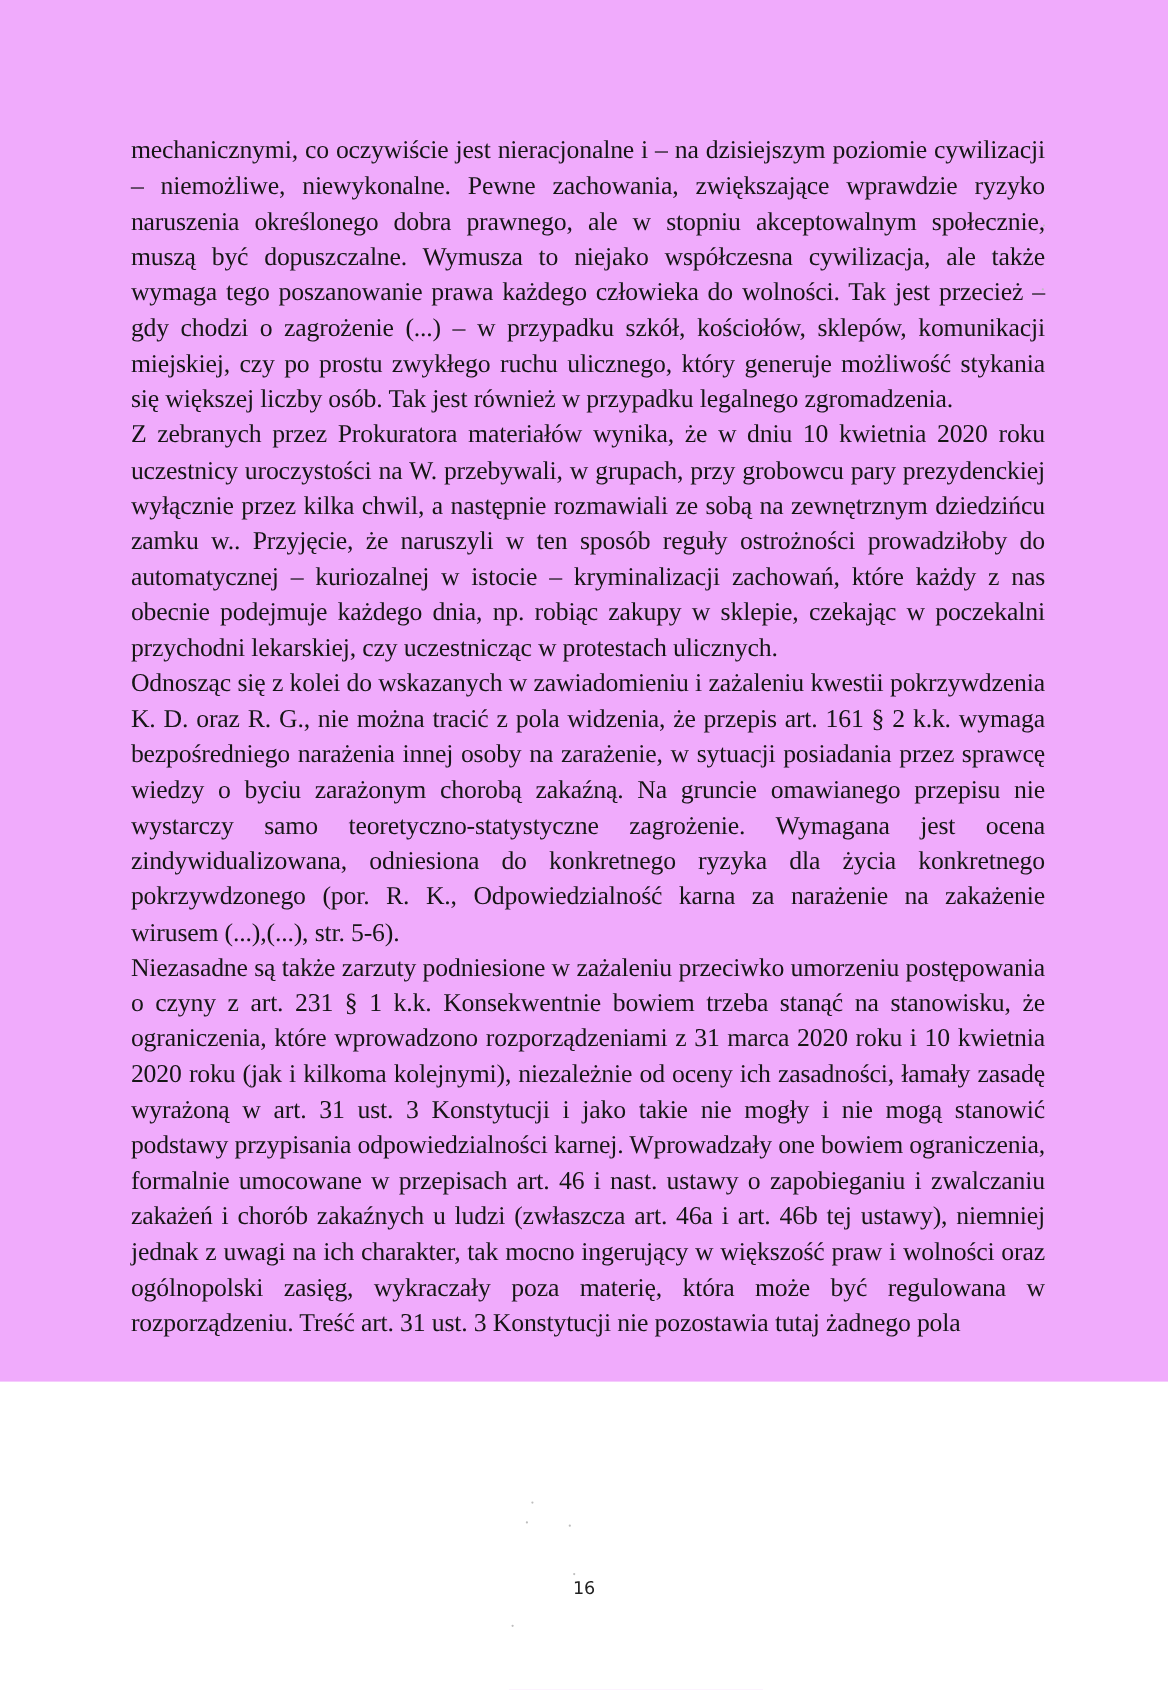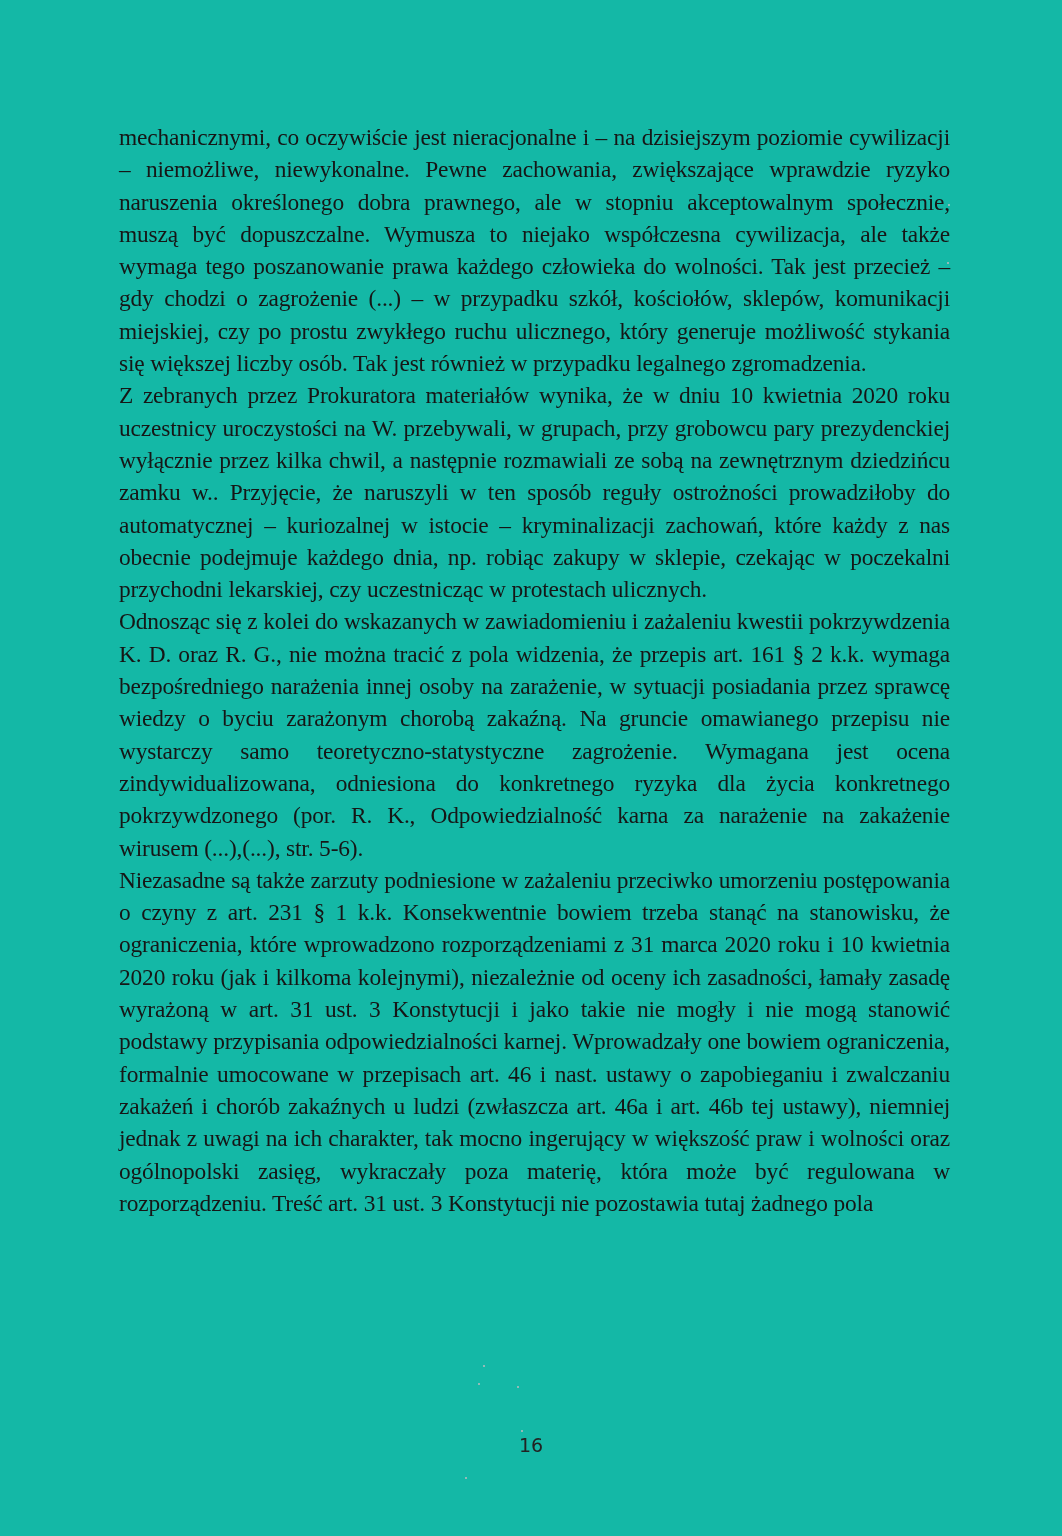--- a/index.html
+++ b/index.html
@@ -13,22 +13,22 @@
       position: relative;
       overflow: hidden;
       font-family: "Liberation Serif", "DejaVu Serif", serif;
       color: #161616;
     }
     .page {
       position: absolute;
       left: 0;
       top: 0;
       width: 1062px;
-      height: 1536px;
-      background: #14b8a6;
+      height: 1256px;
+      background: #f0abfc;
     }
     .text-block {
       position: absolute;
       left: 119px;
       top: 121px;
       width: 831px;
     }
     .para {
       margin: 0;
       font-size: 23.4px;
@@ -39,21 +39,21 @@
     }
     .para + .para {
     }
     .page-number {
       position: absolute;
       left: 0;
       width: 1062px;
       top: 1434px;
       text-align: center;
       font-family: "DejaVu Sans", "Liberation Sans", sans-serif;
-      font-size: 19px;
+      font-size: 16px;
       color: #222222;
     }
     .speck {
       position: absolute;
       width: 2px;
       height: 2px;
       background: #bdbdbd;
       border-radius: 1px;
     }
   </style>

